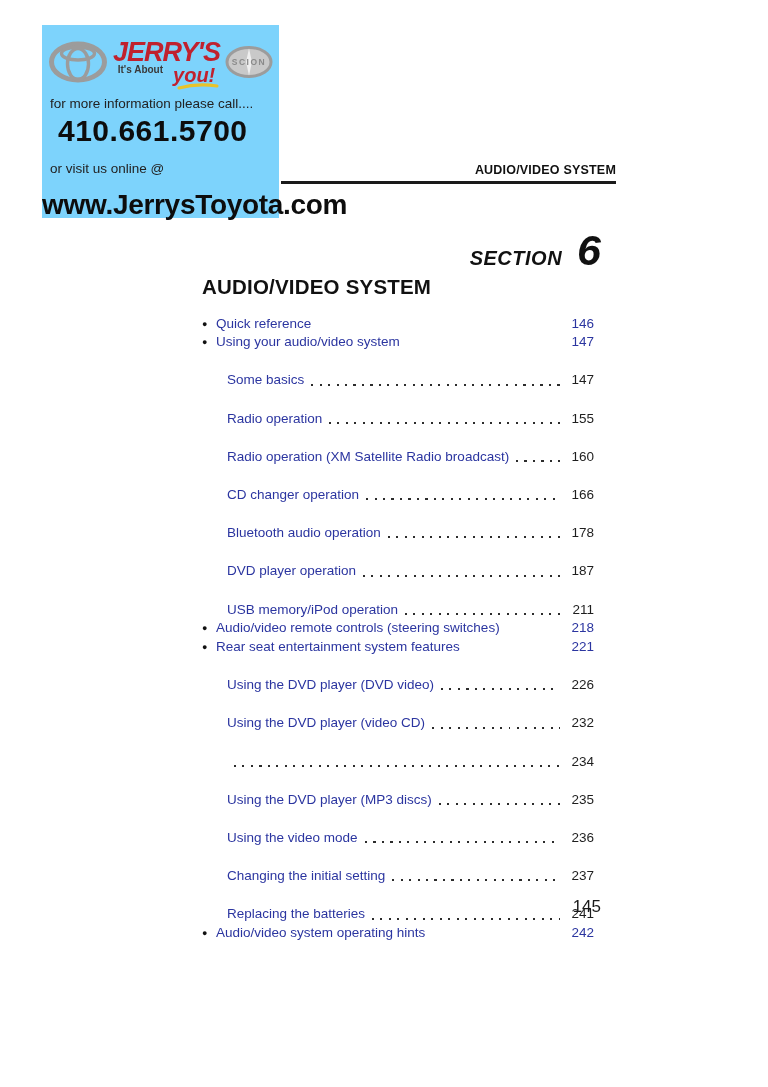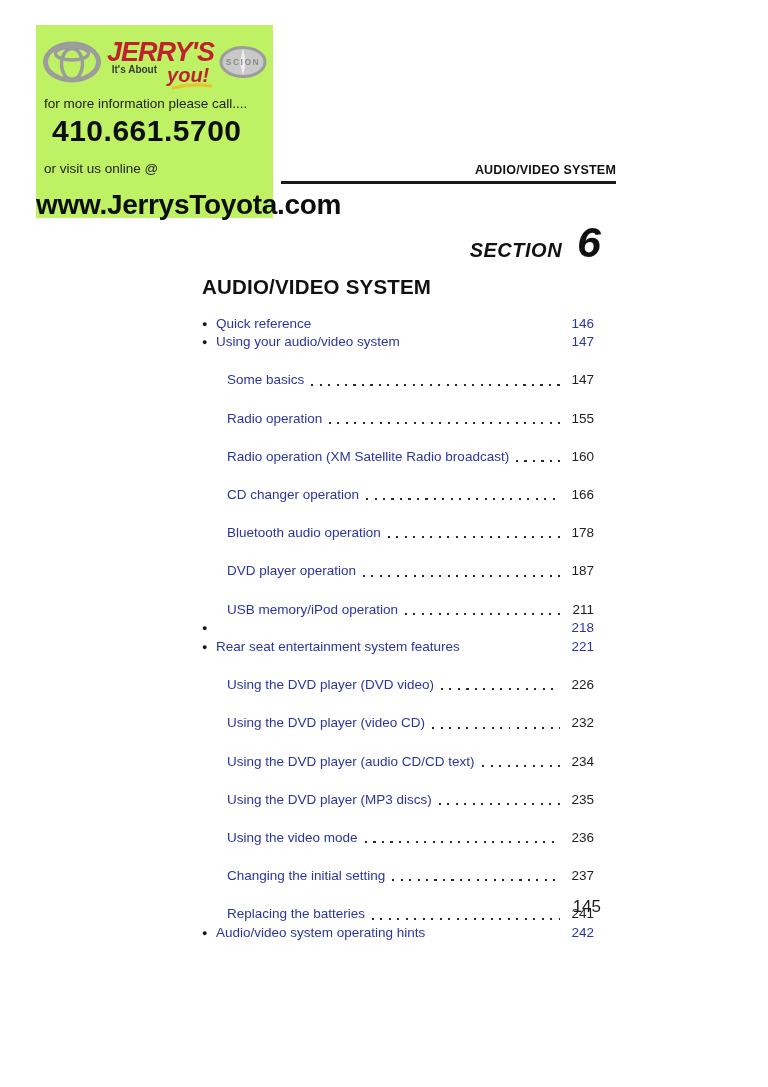--- a/index.html
+++ b/index.html
@@ -4,22 +4,22 @@
 <style>
   html,body { margin:0; padding:0; }
   body {
     width:768px; height:1087px; position:relative; background:#ffffff;
     font-family:"Liberation Sans", sans-serif; color:#1e1e1e; overflow:hidden;
   }
   .page { position:absolute; inset:0; background:#fff; }
 
   
   .stamp {
-    position:absolute; left:36px; top:25px; width:237px; height:193px;
-    background:#bef264;
+    position:absolute; left:42px; top:25px; width:237px; height:193px;
+    background:#7dd3fc;
   }
   .logo-row { display:flex; align-items:center; justify-content:center; gap:5px; padding-top:9px; height:56px; }
   .jerrys { display:flex; flex-direction:column; align-items:center; line-height:1; }
   .jerrys-word {
     color:var(--brand-red); font-weight:bold; font-style:italic;
     font-size:27px; letter-spacing:-1px; transform:scaleY(1.05);
   }
   .jerrys-tag { display:flex; align-items:flex-start; gap:10px; margin-top:-1px; position:relative; }
   .tag-prefix { font-size:10px; color:#3a3a3a; font-weight:bold; }
   .tag-script { font-size:20px; color:var(--brand-red); font-weight:bold; font-style:italic; }
@@ -31,21 +31,21 @@
   .website    { margin:13px 0 0 0; text-align:center; font-size:28px; font-weight:bold; color:#0d0d0d; letter-spacing:-0.3px; }
 
   
   .running-head {
     position:absolute; top:163px; left:281px; width:335px;
     text-align:right; font-size:12.5px; font-weight:bold; color:#111; letter-spacing:0.2px;
   }
   .head-rule { position:absolute; top:181px; left:281px; width:335px; height:3px; background:var(--rule-black); }
 
   
-  .section-line { position:absolute; top:218px; right:167px; display:flex; align-items:baseline; gap:15px; }
+  .section-line { position:absolute; top:226px; right:167px; display:flex; align-items:baseline; gap:15px; }
   .section-label  { font-size:20px;  font-weight:bold; font-style:italic; color:#111; letter-spacing:0.5px; }
   .section-number { font-size:43px;  font-weight:bold; font-style:italic; color:#111; }
   .doc-title {
     position:absolute; left:202px; top:275px;
     font-size:20.5px; font-weight:bold; color:#111; letter-spacing:0.2px;
   }
 
   
   .toc { position:absolute; left:202px; top:313px; width:392px; font-size:13.5px; }
   .toc-row { display:flex; align-items:baseline; line-height:16.2px; }
@@ -169,20 +169,21 @@
   </div>
       <div class="toc-row sub">
 
     <span class="toc-label">USB memory/iPod operation</span>
     <span class="leader"></span>
 
     <span class="toc-page">211</span>
   </div>
       <div class="toc-row bullet">
     <span class="bullet-dot">●</span>
+    <span class="toc-label">Audio/video remote controls (steering switches)</span>
 
     <span class="spacer"></span>
     <span class="toc-page">218</span>
   </div>
       <div class="toc-row bullet">
     <span class="bullet-dot">●</span>
     <span class="toc-label">Rear seat entertainment system features</span>
 
     <span class="spacer"></span>
     <span class="toc-page">221</span>
@@ -196,21 +197,20 @@
   </div>
       <div class="toc-row sub">
 
     <span class="toc-label">Using the DVD player (video CD)</span>
     <span class="leader"></span>
 
     <span class="toc-page">232</span>
   </div>
       <div class="toc-row sub">
 
-    <span class="toc-label">Using the DVD player (audio CD/CD text)</span>
     <span class="leader"></span>
 
     <span class="toc-page">234</span>
   </div>
       <div class="toc-row sub">
 
     <span class="toc-label">Using the DVD player (MP3 discs)</span>
     <span class="leader"></span>
 
     <span class="toc-page">235</span>

